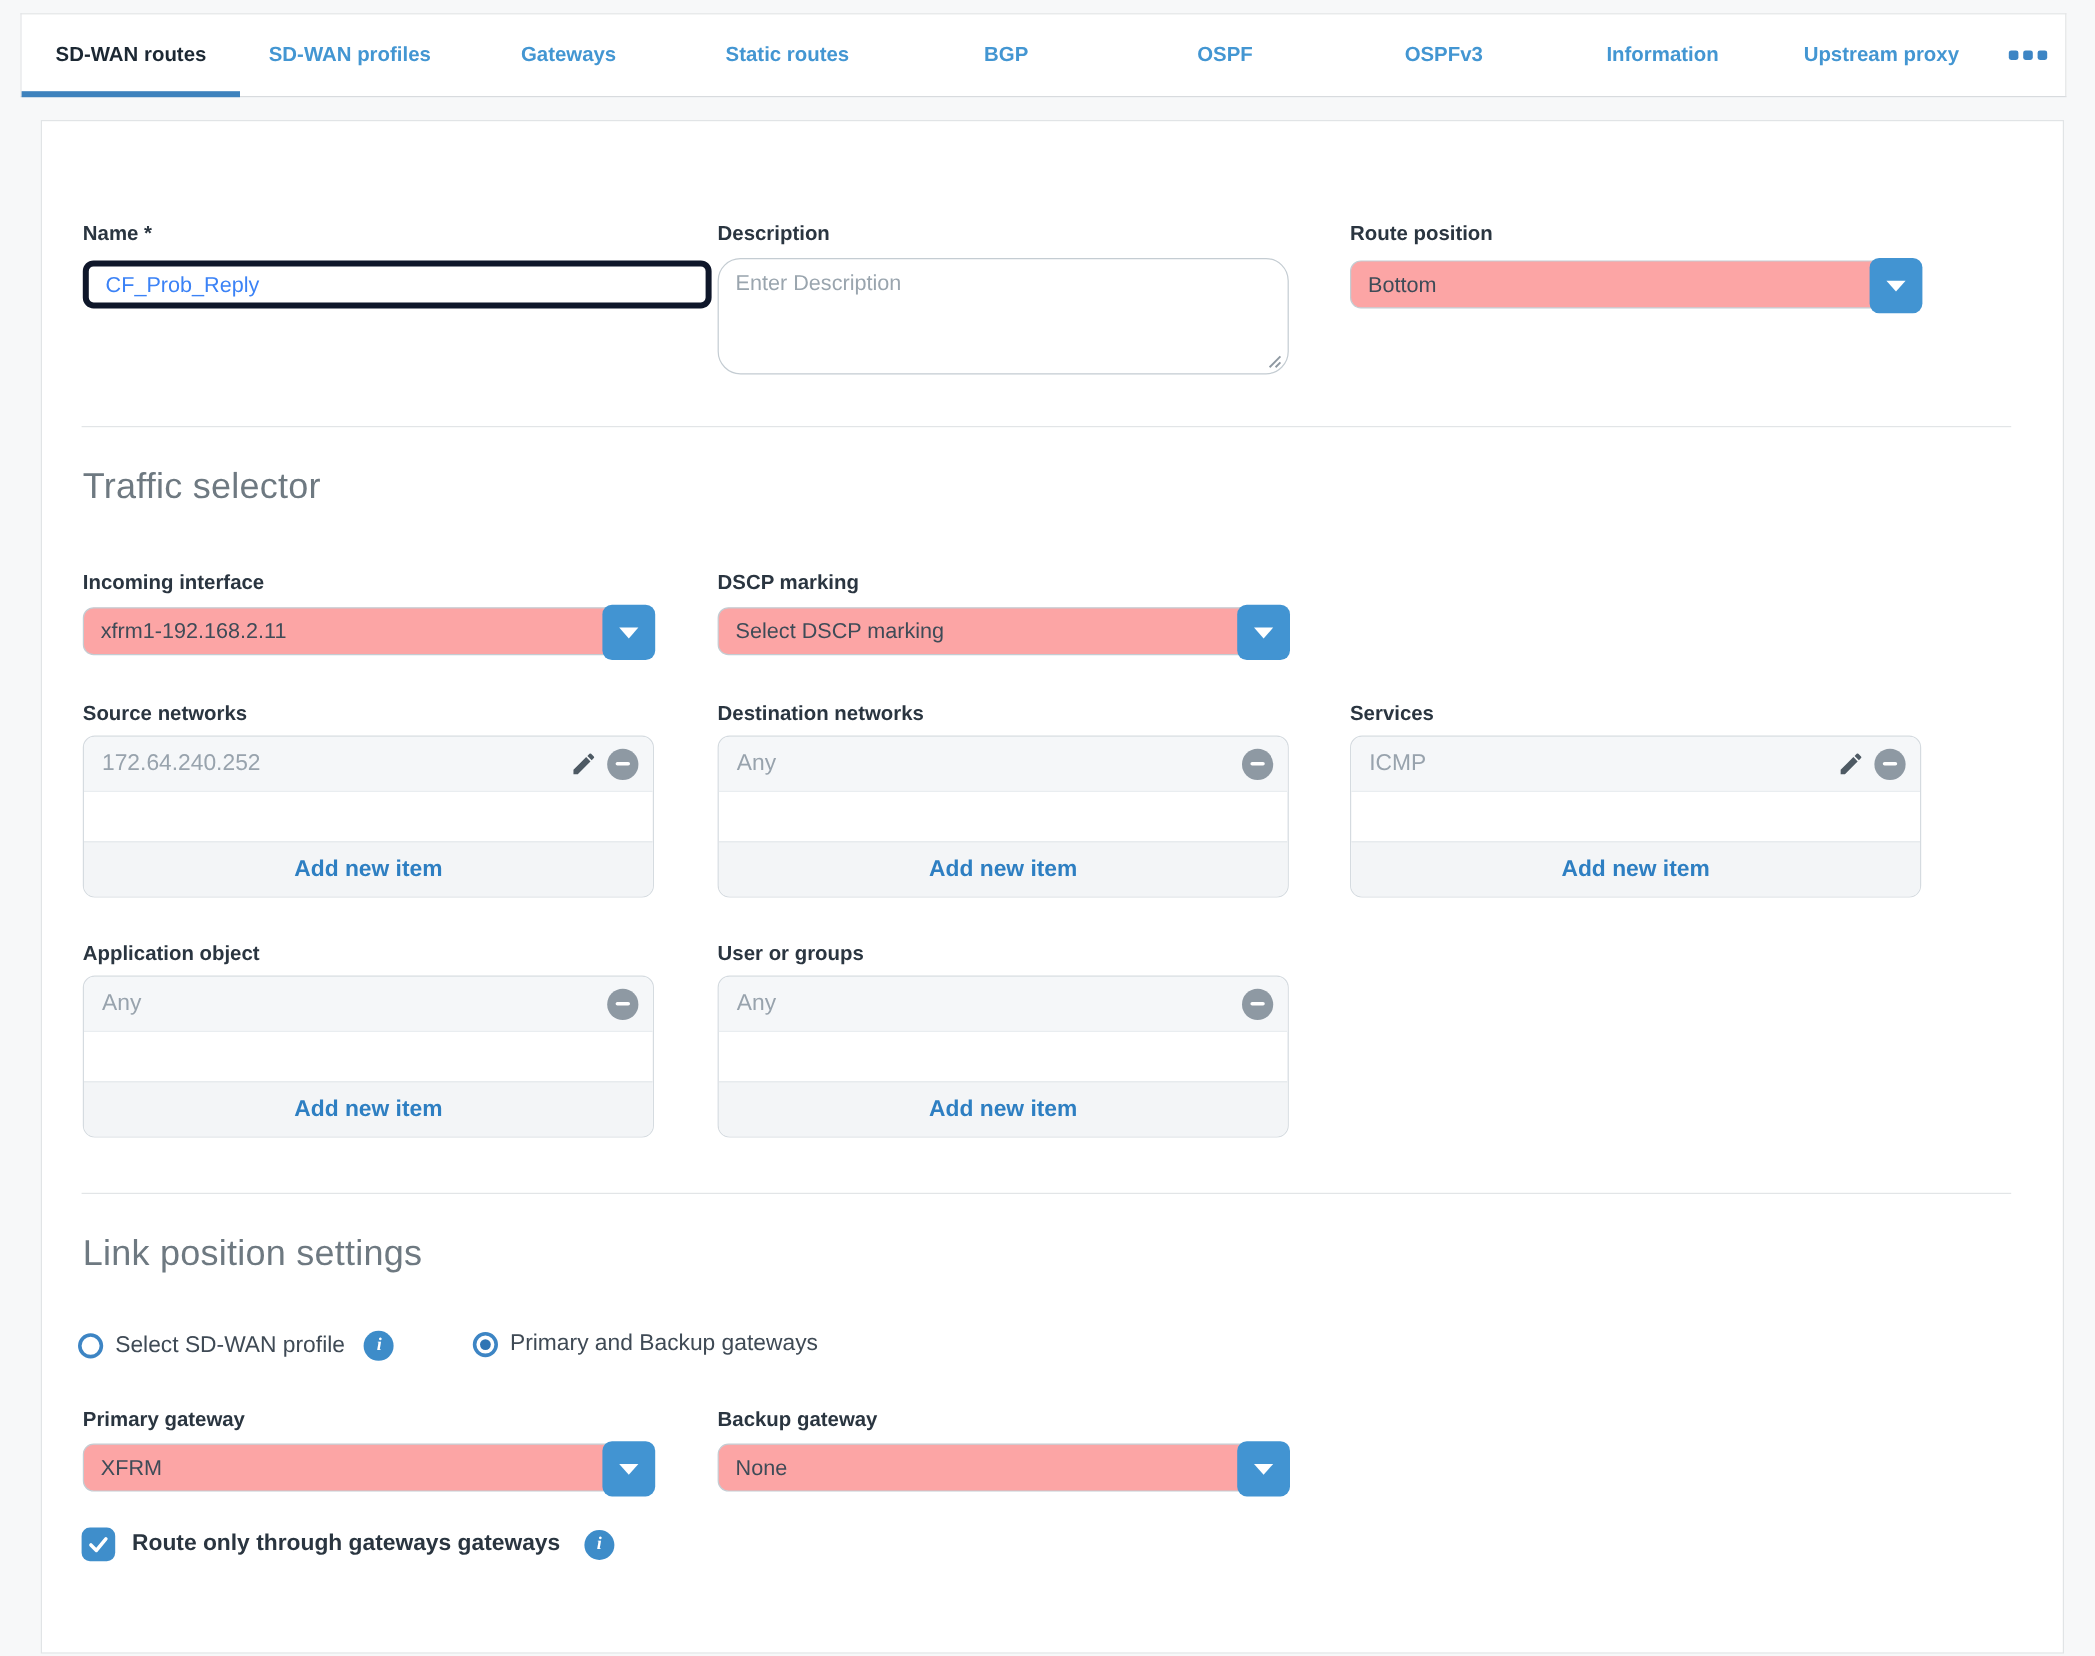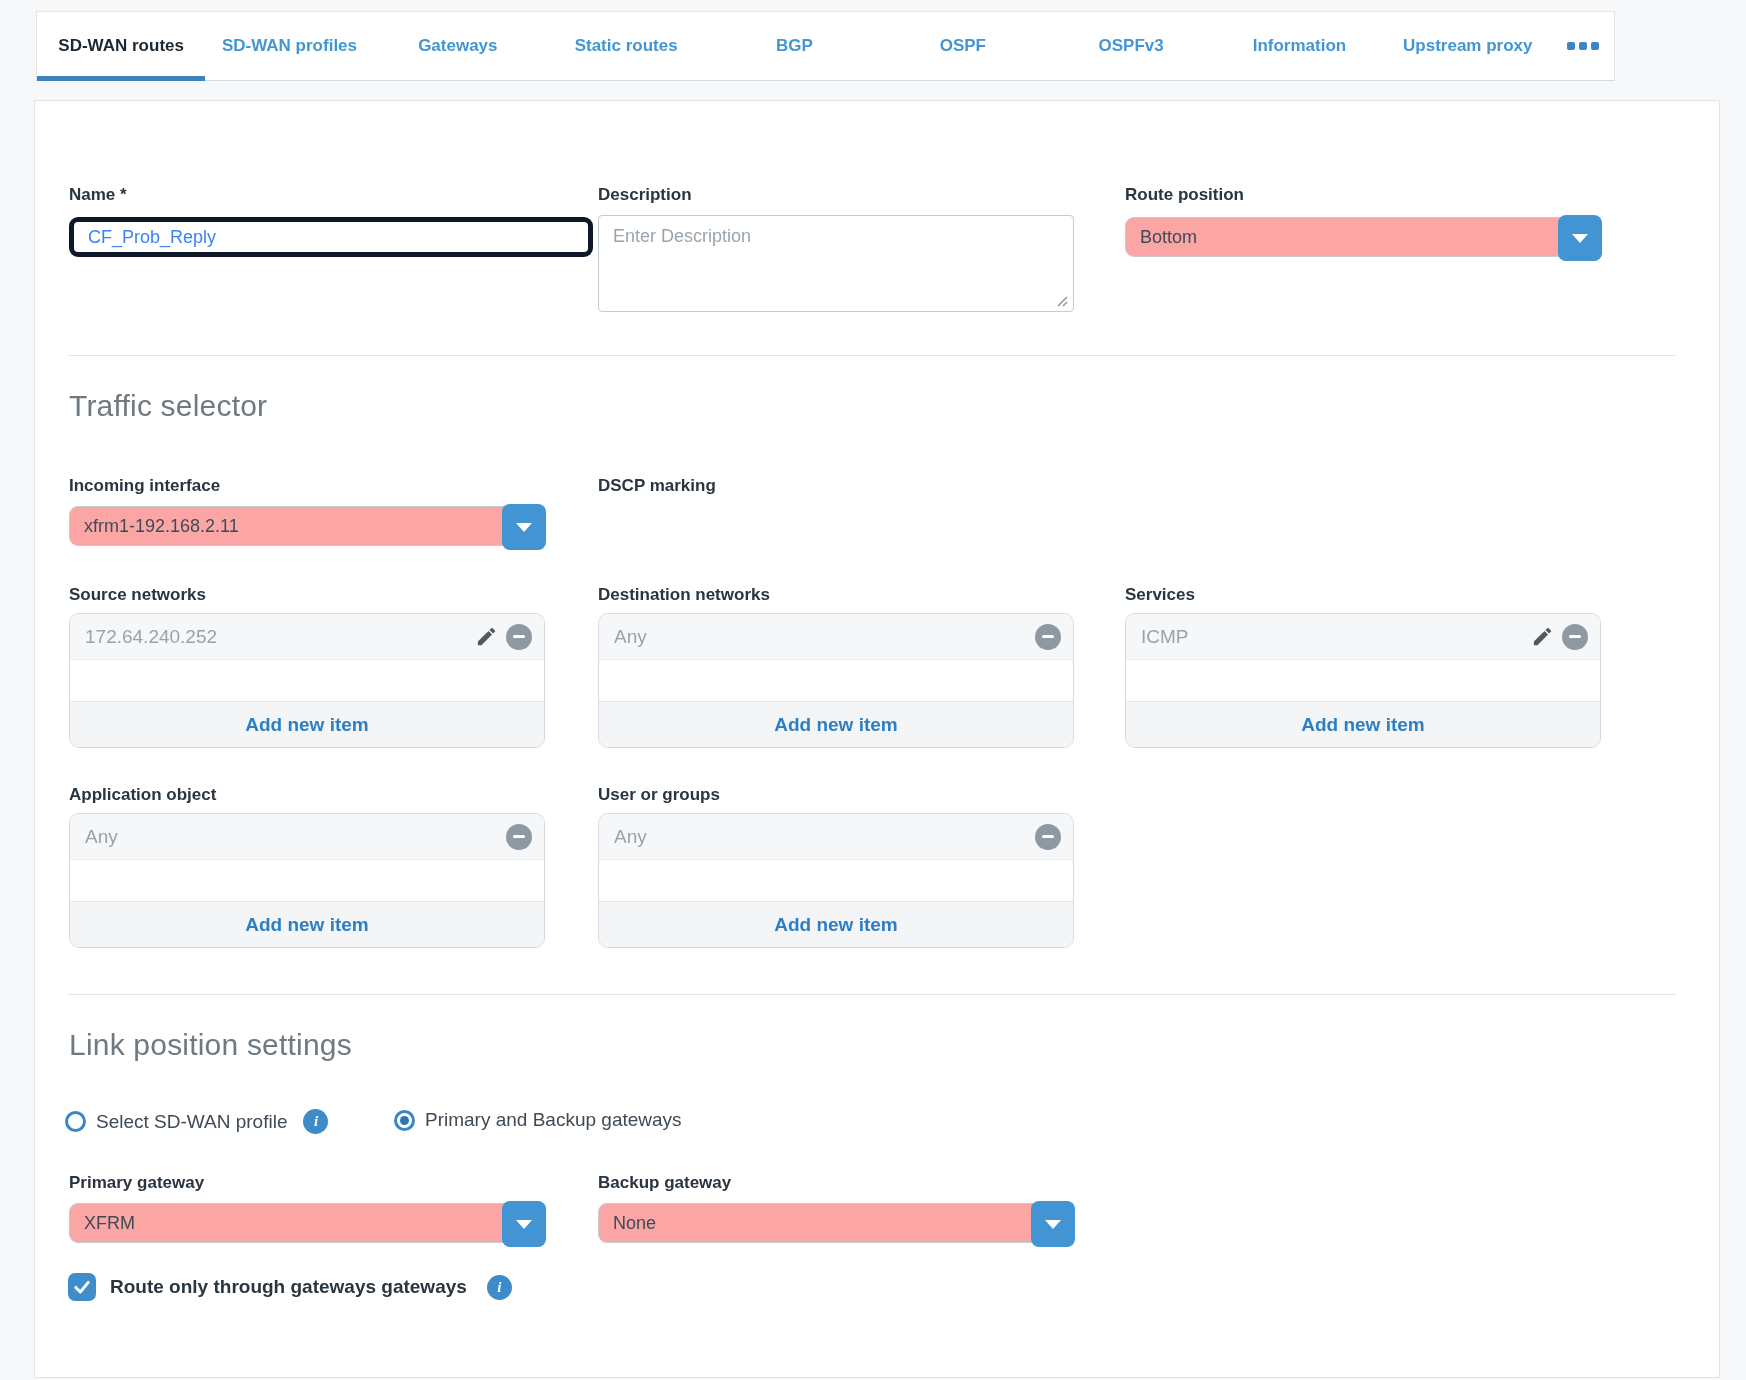--- a/index.html
+++ b/index.html
@@ -6,23 +6,23 @@
   .screen{
     position:relative;
     width:1746px;height:1380px;
     background:#f7f8f9;
     overflow:hidden;
     font-family:"Liberation Sans", sans-serif;
     -webkit-font-smoothing:antialiased;
   }
   
   .tabbar{
-    position:absolute;left:17px;top:11px;width:1579px;height:70px;
+    position:absolute;left:17px;top:11px;width:1705px;height:70px;
     background:#ffffff;border:1px solid #e3e5e7;border-bottom:1px solid #d8dbde;
-    display:flex;box-sizing:border-box;margin-left:19px;
+    display:flex;box-sizing:border-box;
   }
   .tab{
     flex:1;position:relative;display:flex;align-items:center;justify-content:center;
     font-size:17px;font-weight:700;color:#4396d2;cursor:pointer;white-space:nowrap;
   }
   .tab.active{color:#1c2833;}
   .tab .underline{display:none;}
   .tab.active .underline{
     display:block;position:absolute;left:0;right:0;bottom:-1px;height:5px;background:#3e82bd;
   }
@@ -37,21 +37,21 @@
   .divider{position:absolute;left:33px;width:1608px;height:1px;background:#e2e5e7;}
   .heading{position:absolute;left:34px;font-size:30px;font-weight:400;color:#6e7981;letter-spacing:.2px;}
   
   .text-input{
     position:absolute;width:524px;height:40px;box-sizing:border-box;
     border:5px solid #0f172a;border-radius:9px;padding:0 14px;
     font-family:"Liberation Sans", sans-serif;font-size:18px;color:#3b82f6;background:#fff;outline:none;
   }
   .textarea{
     position:absolute;width:476px;height:97px;box-sizing:border-box;
-    border:1px solid #c4ccd2;border-radius:4px;padding:10px 14px;
+    border:1px solid #c4ccd2;border-radius:19px;padding:10px 14px;
     font-family:"Liberation Sans", sans-serif;font-size:18px;color:#3e4b57;background:#fff;
     resize:none;outline:none;
   }
   .textarea::placeholder{color:#9aa5ae;}
   .grip{position:absolute;pointer-events:none;}
   
   .select{
     position:absolute;width:476px;height:40px;box-sizing:border-box;
     border:1px solid #c4ccd2;border-radius:9px;background:#fca5a5;cursor:pointer;
   }
@@ -177,20 +177,26 @@
 
     <span class="label" style="left:34px;top:375px;">Incoming interface</span>
     <div class="select" style="left:34px;top:405px;">
       <span class="select-value">xfrm1-192.168.2.11</span>
       <span class="dd-btn">
         <span class="dd-caret"></span>
       </span>
     </div>
 
     <span class="label" style="left:563px;top:375px;">DSCP marking</span>
+    <div class="select" style="left:563px;top:405px;">
+      <span class="select-value">Select DSCP marking</span>
+      <span class="dd-btn">
+        <span class="dd-caret"></span>
+      </span>
+    </div>
 
     <span class="label" style="left:34px;top:484px;">Source networks</span>
     <div class="listbox" style="left:34px;top:512px;">
       <div class="li-row">
         <span class="li-text">172.64.240.252</span>
         <span class="icon-edit">
           <svg viewBox="0 0 24 24" width="23" height="23" fill="#4e5a64">
               <path d="M3 17.25V21h3.75L17.81 9.94l-3.75-3.75L3 17.25zM20.71 7.04c.39-.39.39-1.02 0-1.41l-2.34-2.34a1 1 0 0 0-1.41 0l-1.83 1.83 3.75 3.75 1.83-1.83z"></path>
             </svg>
         </span>

